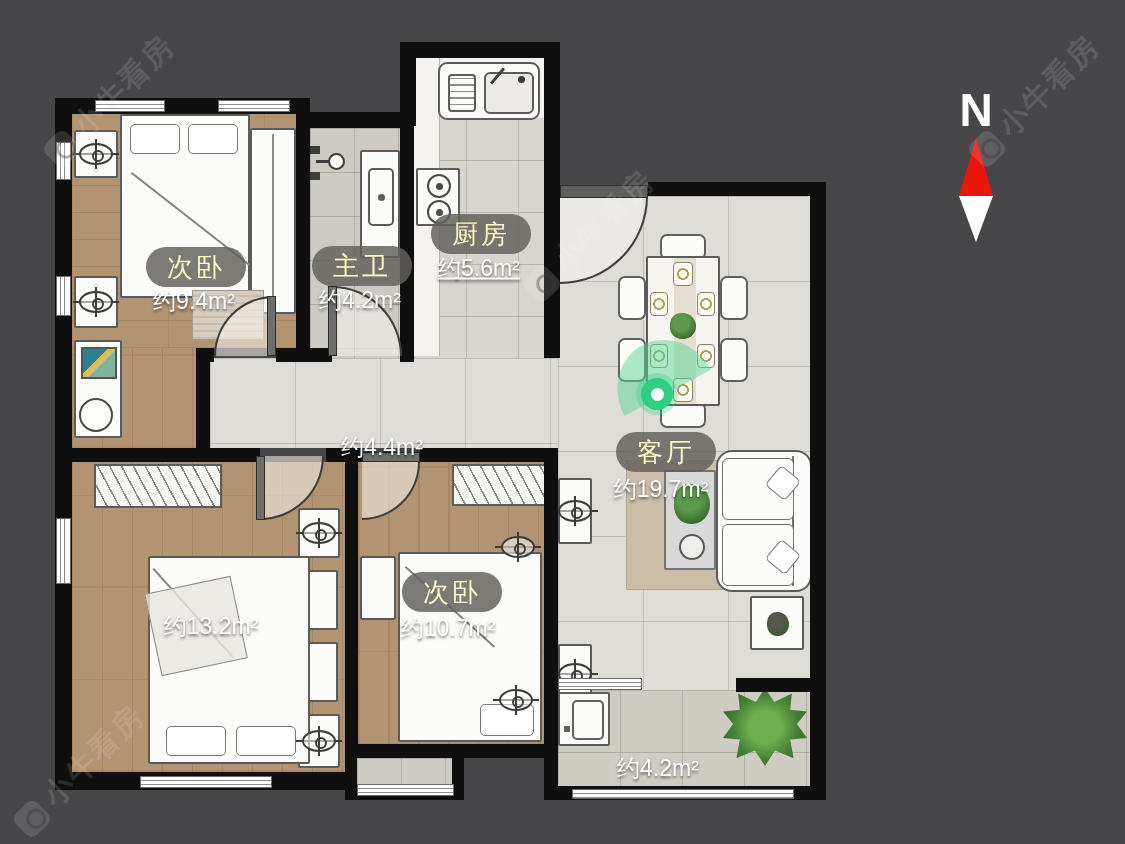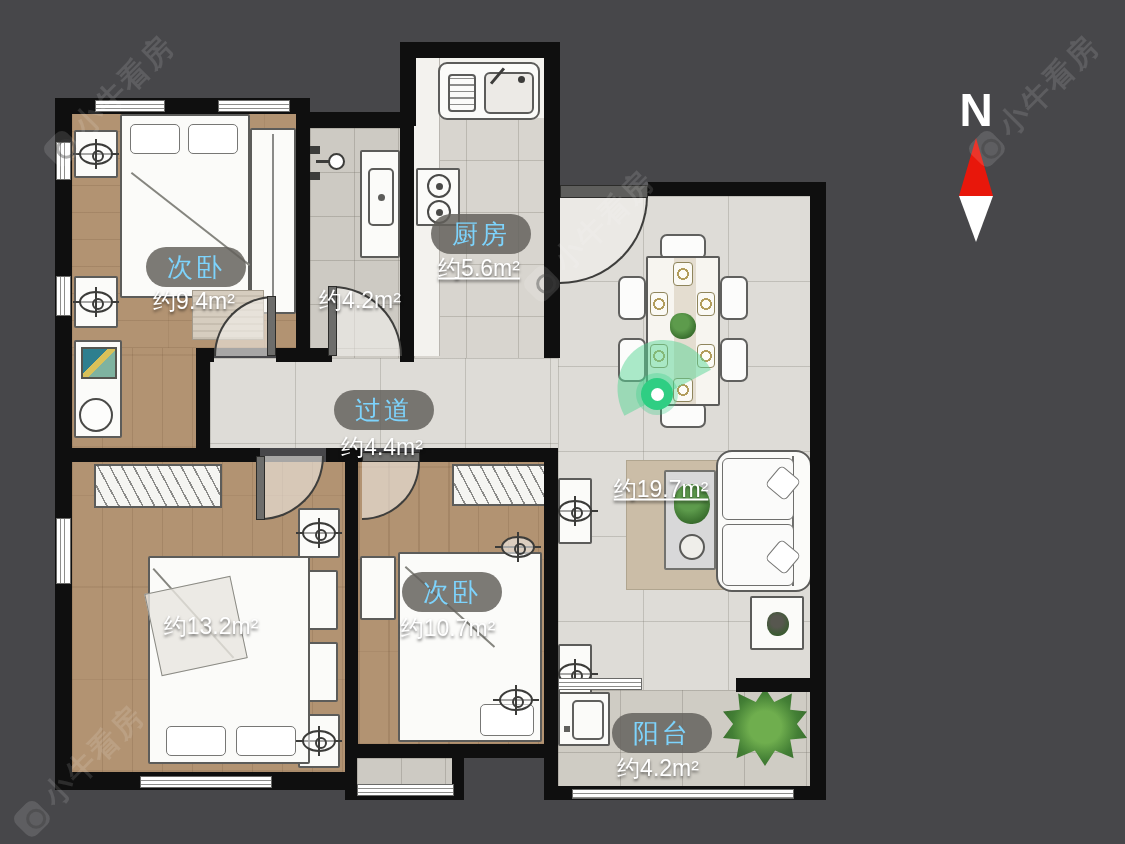--- a/index.html
+++ b/index.html
@@ -58,21 +58,21 @@
   .chair{background:#fcfcfb;border:2px solid #60605e;border-radius:7px;z-index:2;}
   .plate{z-index:3;background:radial-gradient(circle at 50% 50%, #fdfcf7 0 4px, #b29d5c 4px 6px, #fbfaf5 6px);border:1.5px solid #8f855c;border-radius:4px;}
   .pillow{position:absolute;background:#ffffff;border:1.5px solid #777775;border-radius:5px;}
   .cushion{position:absolute;background:#fbfbfa;border:1.5px solid #6f6f6d;border-radius:6px;}
   .blob{border-radius:46% 54% 52% 48%;background:radial-gradient(circle at 42% 38%, #5d9b4c 0 35%, #3c7230 70%, #2c5423 100%);z-index:3;}
   .burner{width:24px;height:24px;border:2px solid #4a4a48;border-radius:50%;}
   .burner:after{content:"";position:absolute;left:50%;top:50%;width:7px;height:7px;margin:-3.5px 0 0 -3.5px;background:#4a4a48;border-radius:50%;}
   .ring{border:2px solid #4a4a48;border-radius:50%;background:rgba(255,255,255,.55);z-index:2;}
 
   
-  .pill{z-index:6;transform:translate(-50%,-50%);background:rgba(99,97,92,.84);color:#7dd3fc;
+  .pill{z-index:6;transform:translate(-50%,-50%);background:rgba(99,97,92,.84);color:#fef9c3;
         border-radius:28px;padding:7px 21px;font-size:26px;letter-spacing:3px;white-space:nowrap;line-height:1;}
   .area{z-index:6;transform:translate(-50%,-50%);color:#ffffff;font-size:23px;white-space:nowrap;
         text-shadow:0 2px 3px rgba(0,0,0,.55);line-height:1;}
 
   
   .fan{width:98px;height:54px;background:rgba(88,214,150,.5);border-radius:50% 50% 0 0/100% 100% 0 0;
        transform:rotate(-28deg);z-index:5;}
   .camdot{width:32px;height:32px;border-radius:50%;background:#2fce83;z-index:5;
           box-shadow:0 0 0 5px rgba(47,206,131,.30);}
   .camdot i{position:absolute;left:50%;top:50%;width:13px;height:13px;margin:-6.5px 0 0 -6.5px;background:#fff;border-radius:50%;}
@@ -279,36 +279,36 @@
   <i class="arc br" style="left:260px;top:456px;width:64px;height:64px;"></i>
   <i class="leaf" style="left:256px;top:456px;width:9px;height:64px;"></i>
   <i class="arc br" style="left:362px;top:462px;width:58px;height:58px;"></i>
   <i class="leaf" style="left:362px;top:452px;width:58px;height:10px;"></i>
   <i class="arc br" style="left:560px;top:196px;width:88px;height:88px;"></i>
   <i class="leaf" style="left:560px;top:185px;width:88px;height:13px;background:#5e5e5c;"></i>
 
   <div class="pill" style="left:196px;top:267px;">次卧</div>
   <div class="area" style="left:194px;top:301px;">约9.4m²</div>
 
+  <div class="pill" style="left:362px;top:266px;">主卫</div>
   <div class="area" style="left:360px;top:300px;">约4.2m²</div>
 
   <div class="pill" style="left:481px;top:234px;">厨房</div>
   <div class="area" style="left:479px;top:268px;text-decoration:underline;">约5.6m²</div>
 
-  <div class="pill" style="left:384px;top:410px;">过道</div>
   <div class="area" style="left:382px;top:447px;">约4.4m²</div>
 
-  <div class="area" style="left:661px;top:489px;text-decoration:underline;">约19.7m²</div>
+  <div class="pill" style="left:666px;top:452px;">客厅</div>
+  <div class="area" style="left:661px;top:489px;">约19.7m²</div>
 
   <div class="area" style="left:211px;top:626px;">约13.2m²</div>
 
   <div class="pill" style="left:452px;top:592px;">次卧</div>
   <div class="area" style="left:448px;top:628px;">约10.7m²</div>
 
-  <div class="pill" style="left:662px;top:733px;">阳台</div>
   <div class="area" style="left:658px;top:768px;">约4.2m²</div>
 
   <div class="compass-n" style="left:976px;top:110px;">N</div>
   <i class="tri" style="left:959px;top:138px;border-left:17px solid transparent;border-right:17px solid transparent;border-bottom:58px solid #e8170b;"></i>
   <i class="tri" style="left:959px;top:196px;border-left:17px solid transparent;border-right:17px solid transparent;border-top:46px solid #ffffff;"></i>
 
   <div class="wm" style="left:110px;top:100px;">
       <i class="lg"></i>
       <span>小牛看房</span>
     </div>

